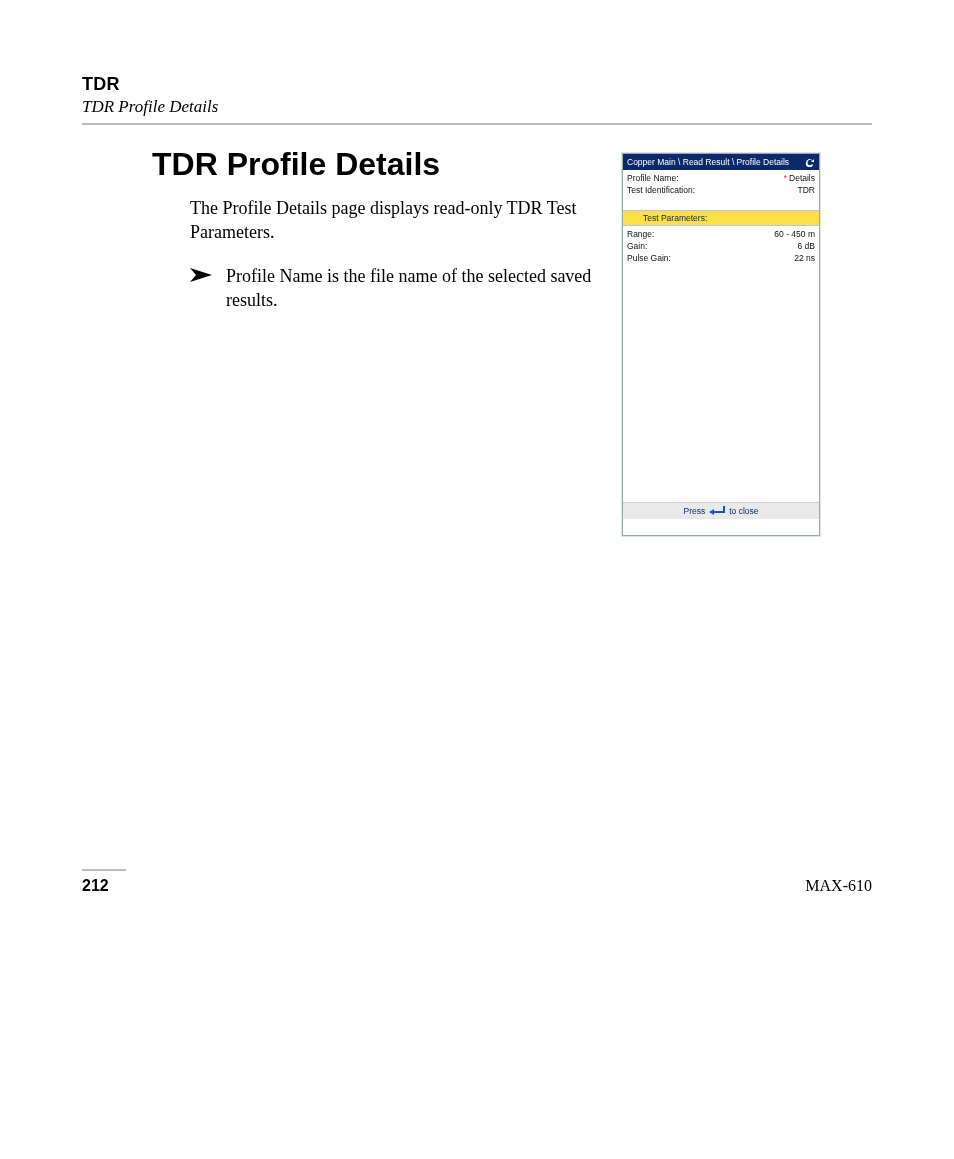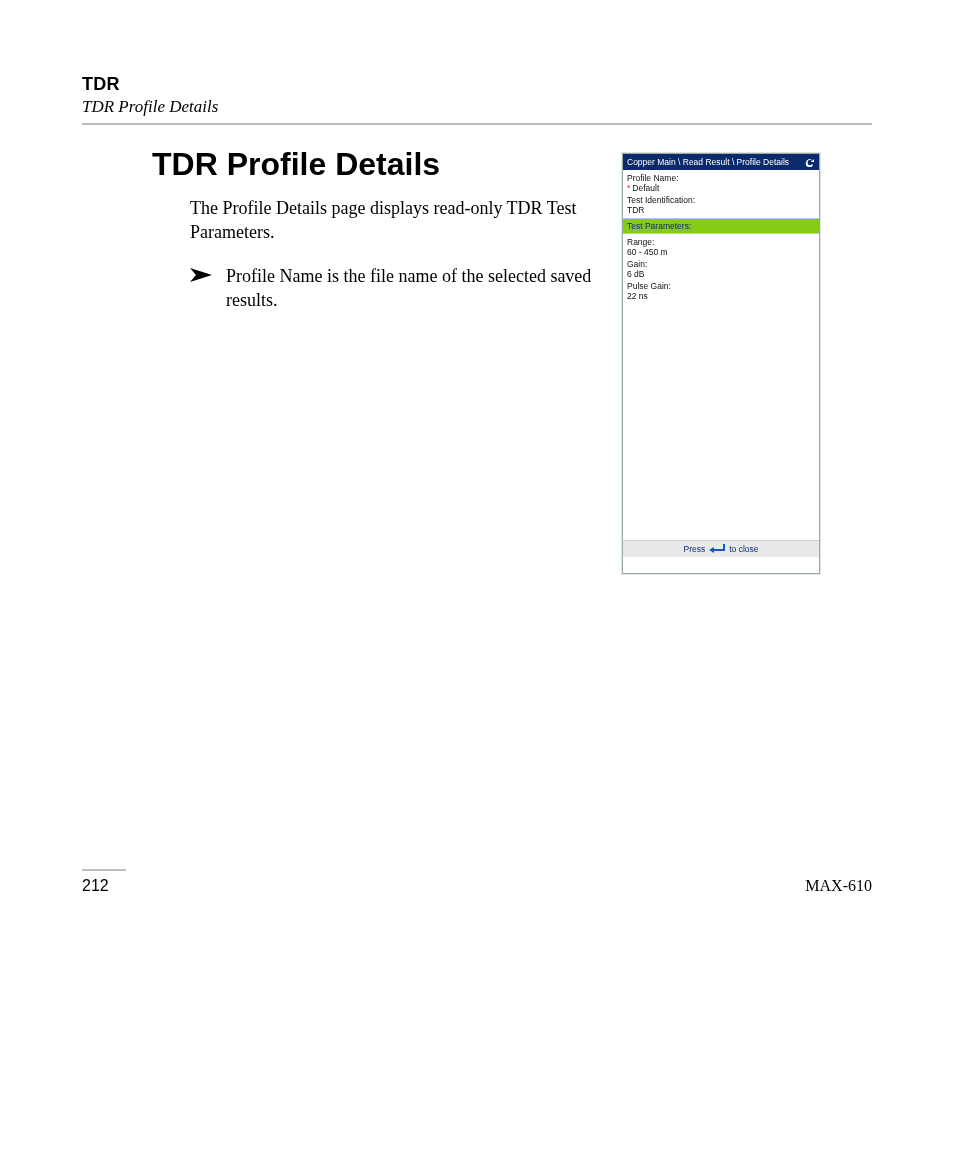--- a/index.html
+++ b/index.html
@@ -103,31 +103,30 @@
   .dev-title .t-ico {
     width: 10px; height: 9px;
   }
   .dev-rows {
     padding: 2px 4px 0 4px;
   }
   .dev-row {
     display: flex;
     justify-content: space-between;
     padding: 1px 0;
-    flex-direction: column;
   }
   .dev-row .val { color: #111; }
   .dev-row .star { color: #d22; margin-right: 2px; }
   .dev-section {
-    background: #84cc16;
+    background: #fde047;
     color: #0a2a6b;
-    padding: 2px 4px;
+    padding: 2px 20px;
     border-top: 1px solid #b7c6e6;
     border-bottom: 1px solid #b7c6e6;
-    margin: 2px -4px 2px -4px;
+    margin: 14px -4px 2px -4px;
   }
   .dev-blank {
     height: 238px;
   }
   .dev-footer {
     background: #e9e9e9;
     border-top: 1px solid #cfcfcf;
     text-align: left;
     padding: 3px 0;
     font-size: 8.5px;
@@ -146,21 +145,21 @@
     bottom: 80px;
     width: 44px;
     height: 2px;
     background: #bdbdbd;
   }
   .foot-left {
     position: absolute;
     left: 82px;
     bottom: 56px;
     font-family: "Segoe UI", Arial, sans-serif;
-    font-weight: 400;
+    font-weight: 700;
     font-size: 16px;
   }
   .foot-right {
     position: absolute;
     right: 82px;
     bottom: 56px;
     font-family: Georgia, "Times New Roman", serif;
     font-size: 16px;
     margin-top: 40px;
   }
@@ -200,21 +199,21 @@
       <span class="t-left">Copper Main \ Read Result \ Profile Details</span>
       <span class="t-ico">
         <svg width="10" height="9" viewBox="0 0 10 9">
             <path d="M1 4.5a3.5 3.5 0 0 1 6.5-1.8L9 1v3H6l1-1a2.3 2.3 0 0 0-4.3 1.5A2.3 2.3 0 0 0 7 6l1 .8A3.5 3.5 0 0 1 1 4.5z" fill="#fff"></path>
           </svg>
       </span>
     </div>
     <div class="dev-rows">
       <div class="dev-row">
         <span>Profile Name:</span>
-        <span class="val"><span class="star">*</span><span>Default</span></span>
+        <span class="val"><span class="star">*</span><span>Details</span></span>
       </div>
       <div class="dev-row">
         <span>Test Identification:</span>
         <span class="val">TDR</span>
       </div>
       <div class="dev-section">Test Parameters:</div>
       <div class="dev-row">
         <span>Range:</span>
         <span class="val">60 - 450 m</span>
       </div>

